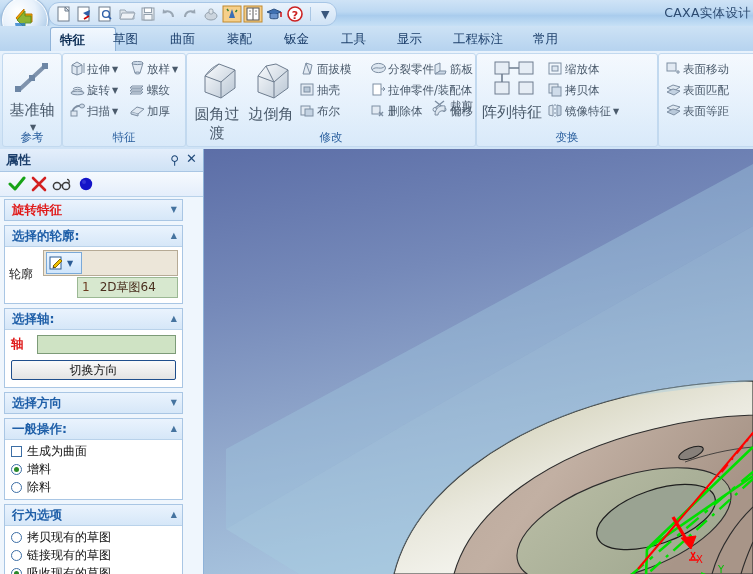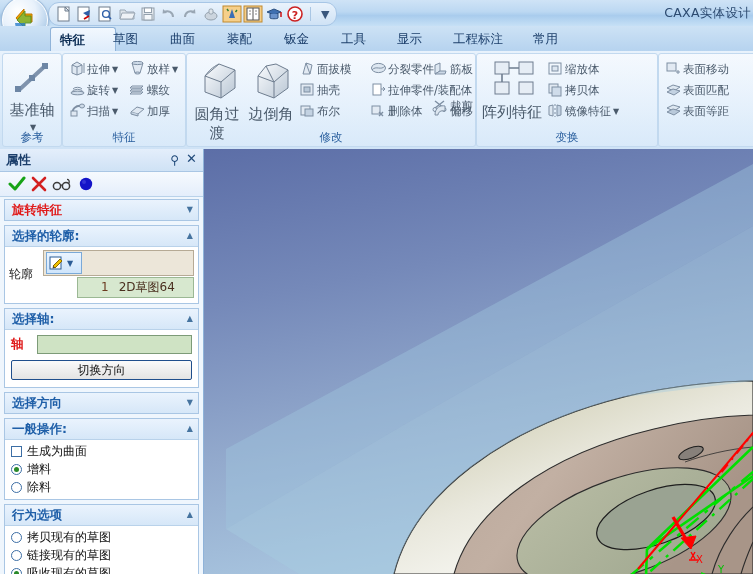--- a/index.html
+++ b/index.html
@@ -93,21 +93,21 @@
   .panel-title .t{position:absolute;left:6px;top:3px;font-size:12.5px;color:#1c3f6b;font-weight:bold;}
   .panel-title .pin{position:absolute;right:24px;top:4px;font-size:12px;color:#204a7a;}
   .panel-title .cls{position:absolute;right:6px;top:2px;font-size:13px;color:#204a7a;}
   .panel-tools{
     position:relative;height:24px;
     background:linear-gradient(180deg,#f6fafe,#e4eefb);
     border-bottom:1px solid #b9d2ea;
   }
   .panel-body{position:absolute;top:47px;left:0;width:203px;bottom:0;overflow:hidden;padding:3px 4px 0 4px;box-sizing:border-box;}
 
-  .sect{margin:0 0 4px 0;border:1px solid #a9c6e4;background:#fff;}
+  .sect{margin:0 16px 4px 0;border:1px solid #a9c6e4;background:#fff;}
   .sect-head{
     position:relative;height:20px;
     background:linear-gradient(180deg,#eaf3fd,#d6e7f8);
     border-bottom:1px solid #b9d2ea;
   }
   .sect-head .st{position:absolute;left:7px;top:2px;font-size:12.5px;font-weight:bold;}
   .sect-head .arr{position:absolute;right:5px;top:5px;font-size:8px;color:#45739f;}
   .red{color:#e01b1b;}
   .blue{color:#1f5fa8;}
   .sect-body{background:#fff;padding:4px 5px;}
@@ -116,21 +116,21 @@
   .prof-lbl{font-size:12px;color:#222;width:34px;padding-top:16px;}
   .prof-right{flex:1;}
   .prof-box{background:#ece6d9;border:1px solid #b6aa95;height:24px;position:relative;}
   .sketch-btn{
     position:absolute;left:2px;top:1px;width:34px;height:20px;
     background:linear-gradient(180deg,#eaf4ff,#cfe5fb);border:1px solid #7aa9d8;
     display:flex;align-items:center;
   }
   .prof-list{
     background:#d7e8cf;border:1px solid #9bb894;height:19px;line-height:19px;
-    margin-top:1px;margin-left:34px;padding-left:23px;font-size:12px;color:#4a2f1f;
+    margin-top:1px;margin-left:34px;padding-left:4px;font-size:12px;color:#4a2f1f;
   }
   .prof-list .num{color:#6b3a1f;margin-right:10px;}
 
   .axis-row{display:flex;align-items:center;}
   .axis-lbl{font-size:12.5px;color:#e01b1b;font-weight:bold;width:26px;}
   .axis-input{
     flex:1;height:17px;background:#cfe3c4;border:1px solid #7d9b78;
   }
   .flip-btn{
     margin-top:6px;width:100%;height:20px;box-sizing:border-box;

